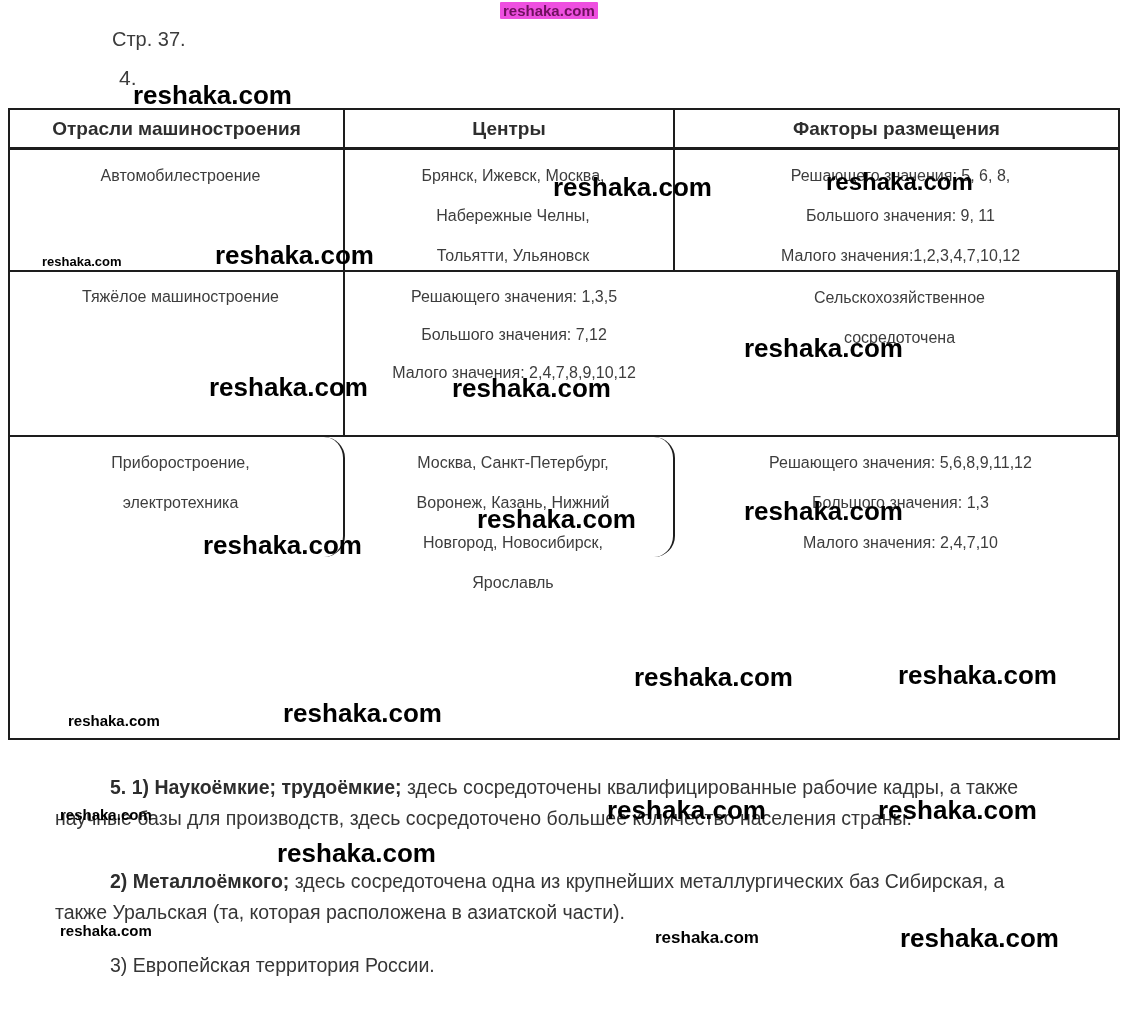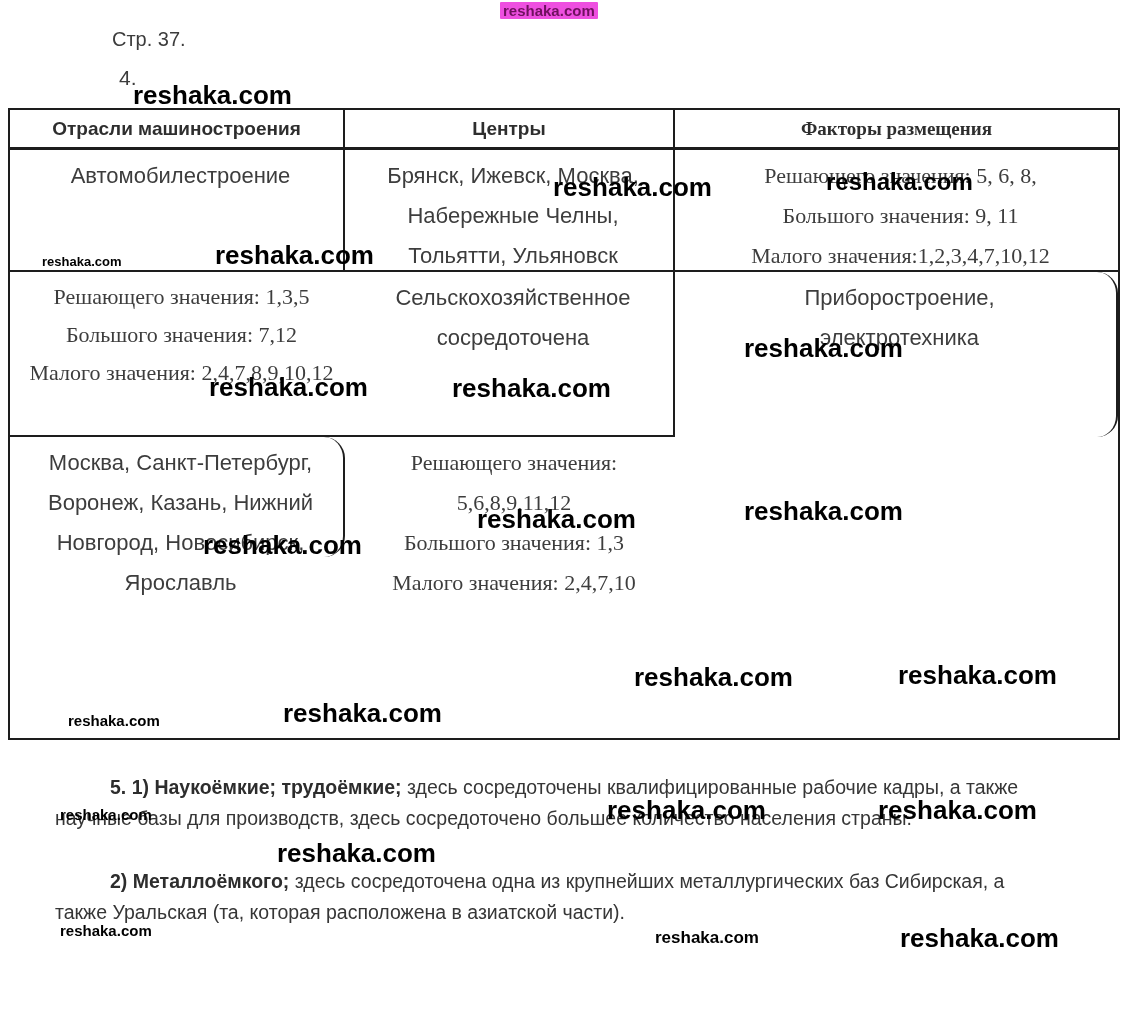--- a/index.html
+++ b/index.html
@@ -19,27 +19,27 @@
     display:grid;
     grid-template-columns:335px 330px 1fr;
     grid-template-rows:40px 122px 165px 120px 1fr;
     background:#fff;
   }
   .cell{
     box-sizing:border-box;
     border-right:2px solid #1d1d1d;
     border-bottom:2px solid #1d1d1d;
     text-align:center;
-    font-size:22px;
+    font-size:16px;
     line-height:40px;
     padding:6px 8px 0 16px;
     white-space:pre-line;
     color:#3d3d3d;
   }
-  .cell.lastcol{border-right:none;font-family:Liberation Serif, serif;}
+  .cell.lastcol{border-right:none;}
   .cell.lastrow{border-bottom:none;border-radius:21px;}
   .cell.head{
     font-weight:bold;font-size:19px;color:#2e2e2e;
     display:flex;align-items:center;justify-content:center;
     padding:0;border-bottom:3px solid #1d1d1d;white-space:normal;
   }
   .cell.r2{line-height:38px;}
 
   
   .answers{
@@ -71,20 +71,21 @@
   <div class="cell head lastcol">Факторы размещения</div>
 
   <div class="cell">Автомобилестроение</div>
   <div class="cell">Брянск, Ижевск, Москва,
 Набережные Челны,
 Тольятти, Ульяновск</div>
   <div class="cell lastcol">Решающего значения: 5, 6, 8,
 Большого значения: 9, 11
 Малого значения:1,2,3,4,7,10,12</div>
 
+  <div class="cell r2">Тяжёлое машиностроение</div>
   <div class="cell r2 lastcol">Решающего значения: 1,3,5
 Большого значения: 7,12
 Малого значения: 2,4,7,8,9,10,12</div>
 
   <div class="cell">Сельскохозяйственное
 сосредоточена</div>
 
   <div class="cell lastrow">Приборостроение,
 электротехника</div>
   <div class="cell lastrow">Москва, Санкт-Петербург,
@@ -92,20 +93,21 @@
 Новгород, Новосибирск,
 Ярославль</div>
   <div class="cell lastrow lastcol">Решающего значения: 5,6,8,9,11,12
 Большого значения: 1,3
 Малого значения: 2,4,7,10</div>
 </div>
 
 <div class="abs answers">
   <p><b>5. 1) Наукоёмкие; трудоёмкие;</b><span> здесь сосредоточены квалифицированные рабочие кадры, а также научные базы для производств, здесь сосредоточено большее количество населения страны.</span></p>
   <p><b>2) Металлоёмкого;</b><span> здесь сосредоточена одна из крупнейших металлургических баз Сибирская, а также Уральская (та, которая расположена в азиатской части).</span></p>
+  <p><span>3) Европейская территория России.</span></p>
 </div>
 
 <div id="watermark-layer">
     <span class="wm badge" style="left: 500px; top: 2px; font-size: 15px; background: rgb(238, 79, 224); color: rgb(112, 16, 95);">reshaka.com</span>
     <span class="wm" style="left: 133px; top: 80px; font-size: 26px;">reshaka.com</span>
     <span class="wm" style="left: 553px; top: 172px; font-size: 26px;">reshaka.com</span>
     <span class="wm" style="left: 826px; top: 168px; font-size: 24px;">reshaka.com</span>
     <span class="wm" style="left: 42px; top: 254px; font-size: 13px;">reshaka.com</span>
     <span class="wm" style="left: 215px; top: 240px; font-size: 26px;">reshaka.com</span>
     <span class="wm" style="left: 744px; top: 333px; font-size: 26px;">reshaka.com</span>

